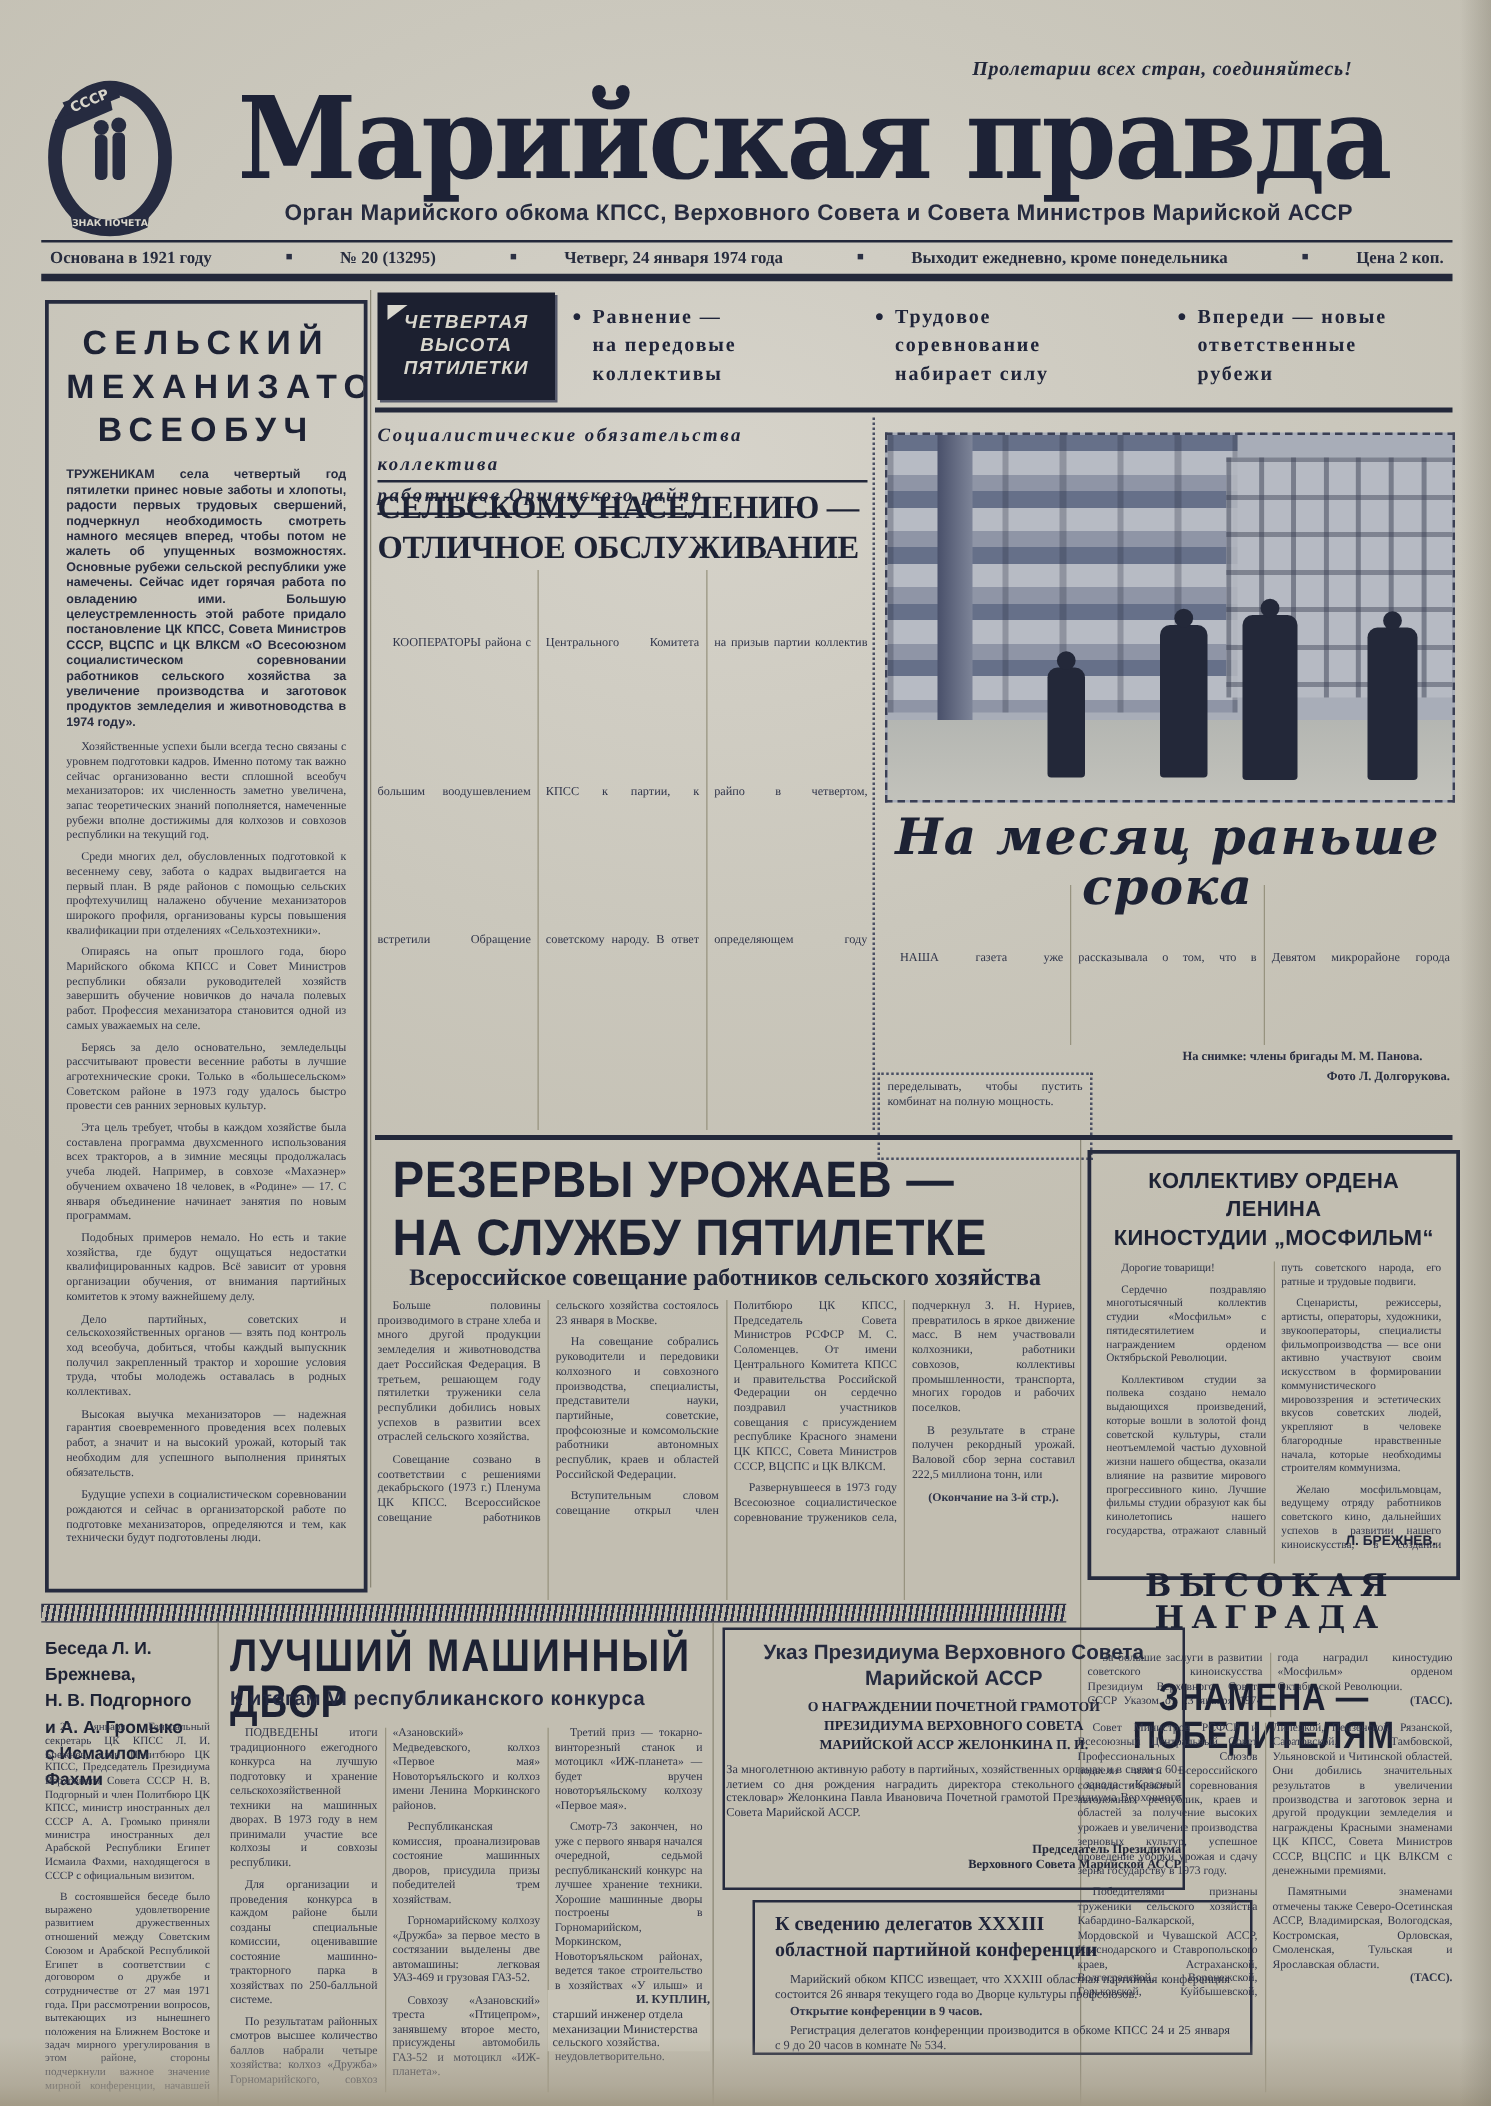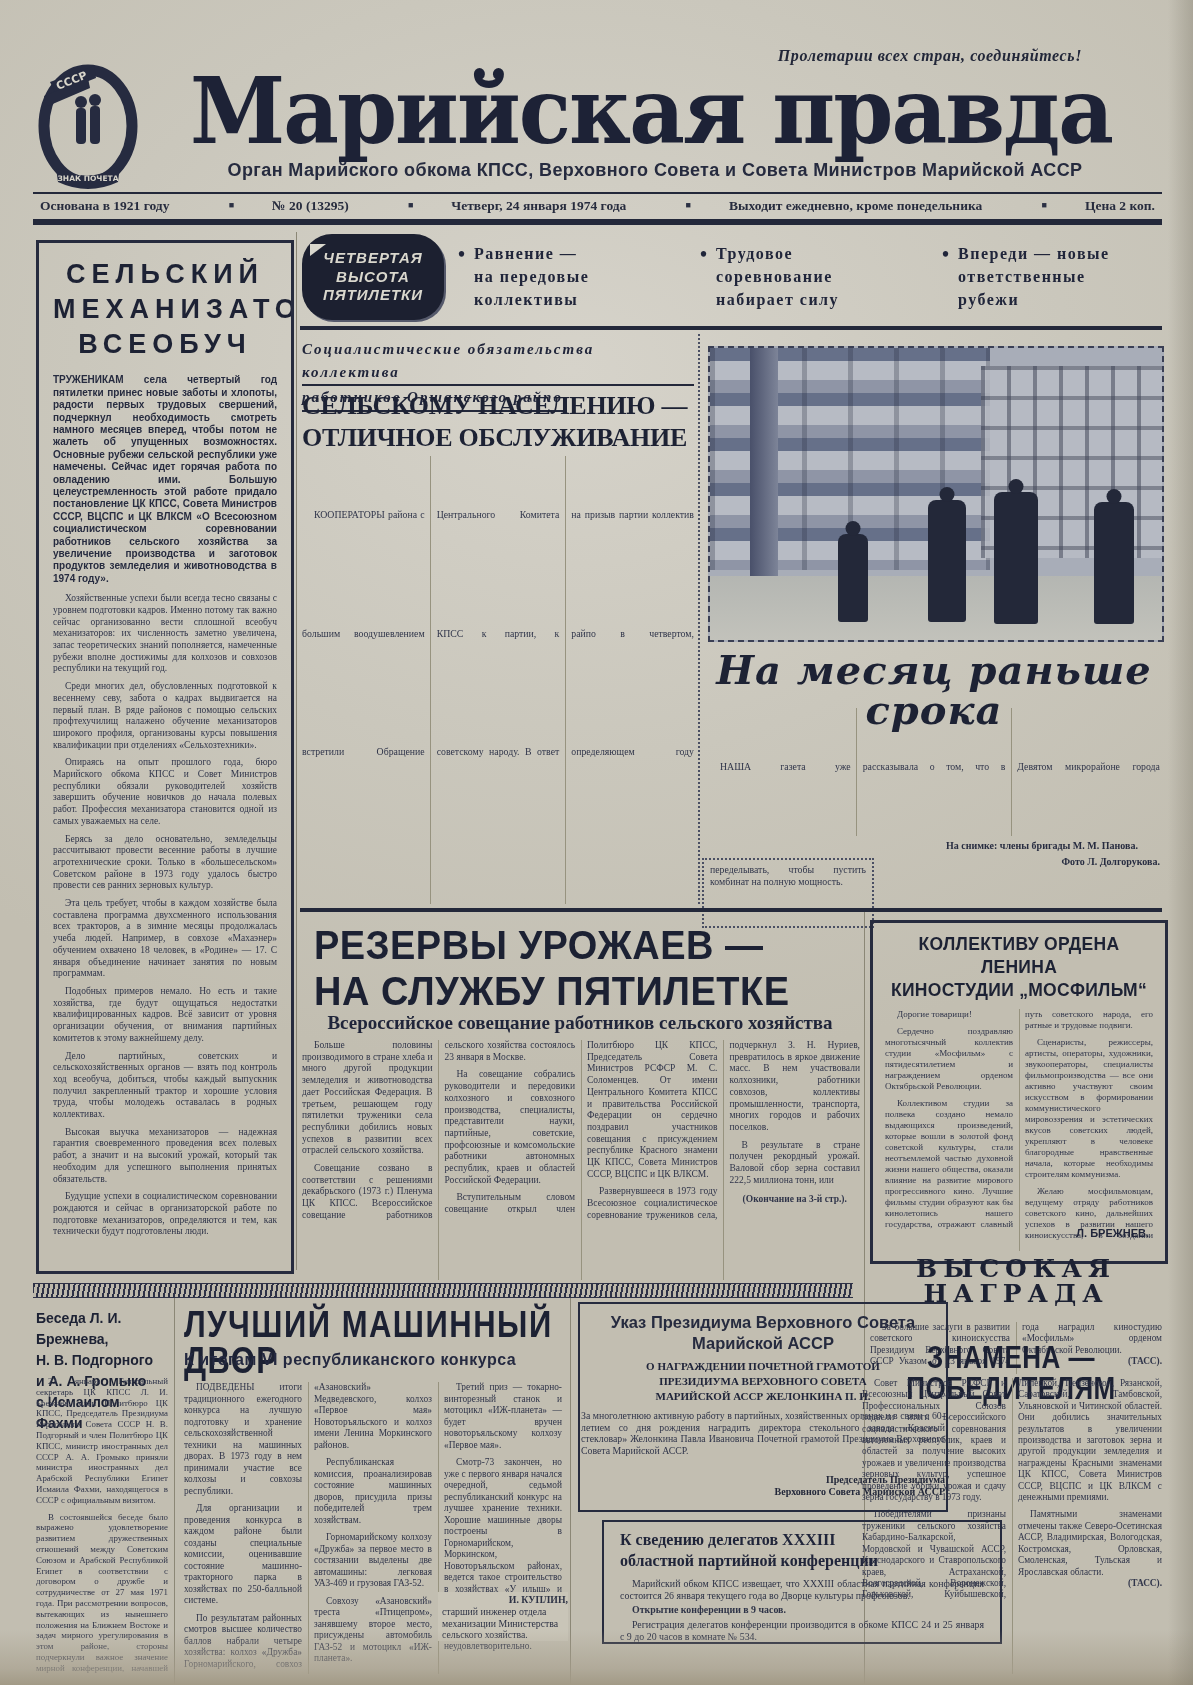--- a/index.html
+++ b/index.html
@@ -143,21 +143,21 @@
       <p class="bp">Берясь за дело основательно, земледельцы рассчитывают провести весенние работы в лучшие агротехнические сроки. Только в «большесельском» Советском районе в 1973 году удалось быстро провести сев ранних зерновых культур.</p>
       <p class="bp">Эта цель требует, чтобы в каждом хозяйстве была составлена программа двухсменного использования всех тракторов, а в зимние месяцы продолжалась учеба людей. Например, в совхозе «Махаэнер» обучением охвачено 18 человек, в «Родине» — 17. С января объединение начинает занятия по новым программам.</p>
       <p class="bp">Подобных примеров немало. Но есть и такие хозяйства, где будут ощущаться недостатки квалифицированных кадров. Всё зависит от уровня организации обучения, от внимания партийных комитетов к этому важнейшему делу.</p>
       <p class="bp">Дело партийных, советских и сельскохозяйственных органов — взять под контроль ход всеобуча, добиться, чтобы каждый выпускник получил закрепленный трактор и хорошие условия труда, чтобы молодежь оставалась в родных коллективах.</p>
       <p class="bp">Высокая выучка механизаторов — надежная гарантия своевременного проведения всех полевых работ, а значит и на высокий урожай, который так необходим для успешного выполнения принятых обязательств.</p>
       <p class="bp">Будущие успехи в социалистическом соревновании рождаются и сейчас в организаторской работе по подготовке механизаторов, определяются и тем, как технически будут подготовлены люди.</p>
     </div>
 </div>
 <div class="abs vrule" style="left:296px;top:232px;height:1038px;"></div>
 
-<div class="abs badge pre" style="left:302px;top:234px;width:142px;height:86px;border-radius:30px;">
+<div class="abs badge pre" style="left:302px;top:234px;width:142px;height:86px;">
   <span class="flag"></span>
   <span>ЧЕТВЕРТАЯ
 ВЫСОТА
 ПЯТИЛЕТКИ</span>
 </div>
 <div class="abs slogans" style="left:458px;top:242px;width:700px;">
     <div class="slogan">Равнение —
 на передовые
 коллективы</div>
     <div class="slogan">Трудовое

